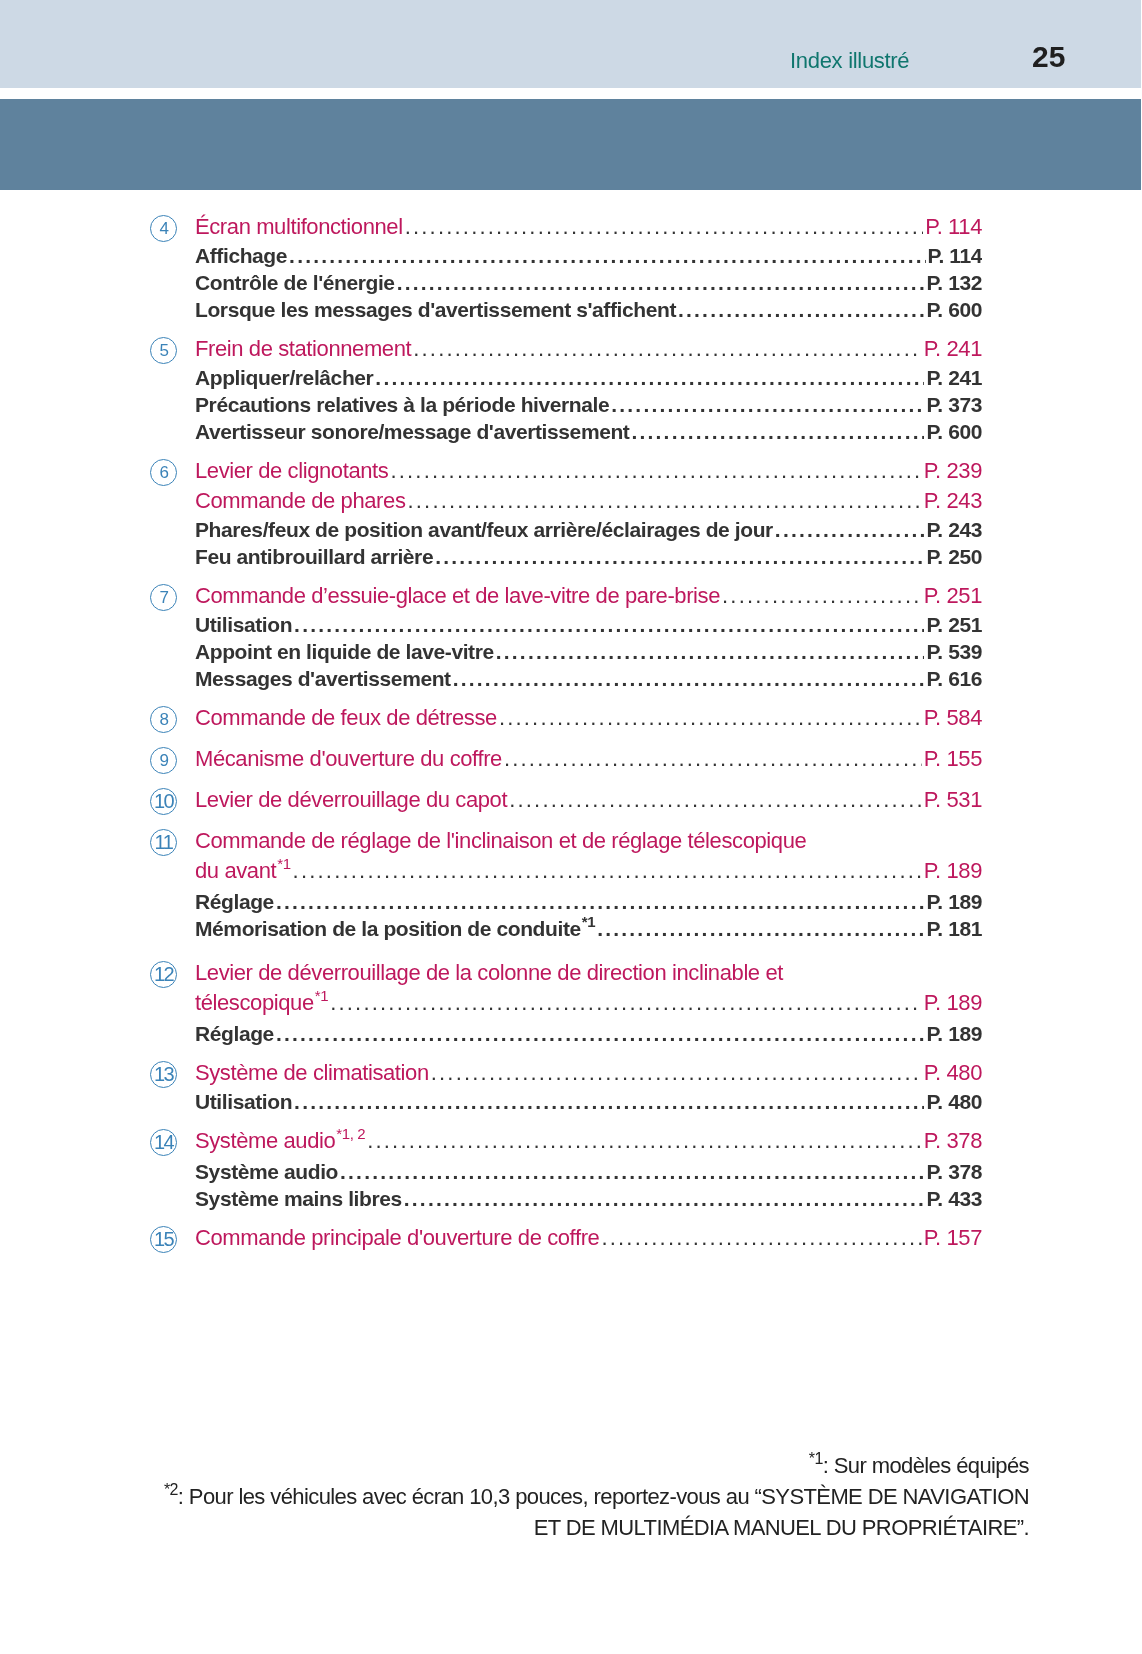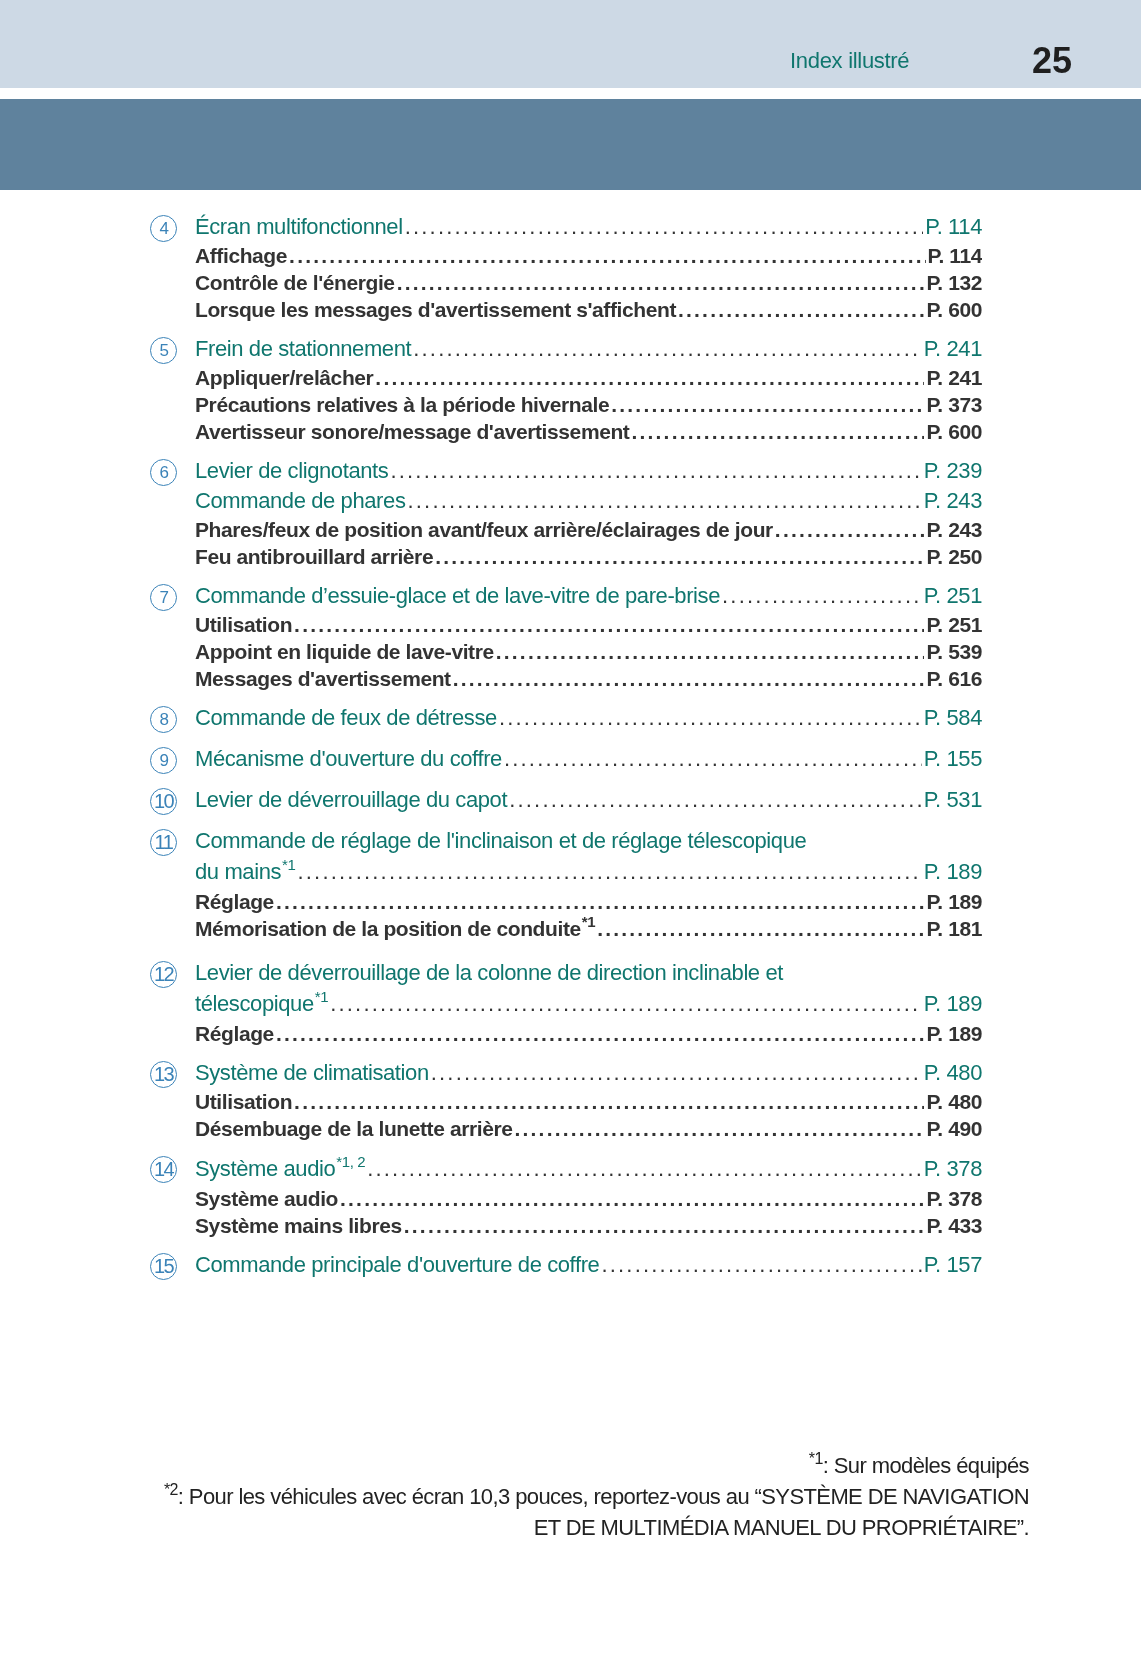--- a/index.html
+++ b/index.html
@@ -7,35 +7,35 @@
     width: 1142px; height: 1654px; background: #ffffff; position: relative; overflow: hidden;
     font-family: "Liberation Sans", sans-serif; color: #222;
   }
   .hdr-light {
     position: absolute; left: 0; top: 0; width: 1141px; height: 88px; background: #cdd9e5;
   }
   .hdr-title {
     position: absolute; left: 790px; top: 48px; font-size: 22px; color: #0f766e; letter-spacing: -0.3px;
   }
   .hdr-page {
-    position: absolute; left: 1032px; top: 40px; font-size: 36px; font-weight: bold; color: #1f1f1f;
+    position: absolute; left: 1032px; top: 40px; font-size: 30px; font-weight: bold; color: #1f1f1f;
   }
   .hdr-dark {
     position: absolute; left: 0; top: 99px; width: 1141px; height: 91px; background: #5f829d;
   }
   .list { position: absolute; left: 0; top: 212px; width: 1142px; }
   .item { position: relative; padding-left: 195px; width: 787px; margin-bottom: 11px; }
   .circle {
     position: absolute; left: 150px; top: 3px; width: 25px; height: 25px; border: 1.5px solid #3b83b8;
     border-radius: 50%; color: #3b83b8; font-size: 17px; line-height: 25px; text-align: center;
     box-sizing: content-box; letter-spacing: -1.5px;
   }
   .circle.two { font-size: 20px; }
   .row { display: flex; align-items: baseline; height: 28px; line-height: 28px; white-space: nowrap; overflow: hidden; }
-  .row.main { font-size: 22px; color: #0f766e; letter-spacing: -0.4px; height: 30px; line-height: 30px; align-items: center; }
+  .row.main { font-size: 22px; color: #be185d; letter-spacing: -0.4px; height: 30px; line-height: 30px; }
   .row.sub { font-size: 21px; color: #333; font-weight: 700; letter-spacing: -0.4px; height: 27px; line-height: 27px; }
   .row.wrap { height: 32px; }
   .label { flex: 0 0 auto; }
   .dots { flex: 1 1 auto; overflow: hidden; color: #333; margin: 0 2px; letter-spacing: 2.2px; }
   .dots::before {
     content: "....................................................................................................................................................................................";
   }
   .page { flex: 0 0 auto; text-align: right; }
   sup.fn { font-size: 15px; vertical-align: 9px; line-height: 0; margin-left: 1px; }
   .footnotes {
@@ -169,21 +169,21 @@
         <span class="dots"></span>
         <span class="page">P. 531</span>
       </div>
     </div>
     <div class="item">
       <span class="circle two">11</span>
       <div class="row main">
         <span class="label">Commande de réglage de l'inclinaison et de réglage télescopique</span>
       </div>
       <div class="row main wrap">
-        <span class="label"><span>du mains</span><sup class="fn">*1</sup></span>
+        <span class="label"><span>du avant</span><sup class="fn">*1</sup></span>
         <span class="dots"></span>
         <span class="page">P. 189</span>
       </div>
       <div class="row sub">
         <span class="label"><span>Réglage</span></span>
         <span class="dots"></span>
         <span class="page">P. 189</span>
       </div>
       <div class="row sub wrap">
         <span class="label"><span>Mémorisation de la position de conduite</span><sup class="fn">*1</sup></span>
@@ -211,25 +211,20 @@
       <span class="circle two">13</span>
       <div class="row main">
         <span class="label"><span>Système de climatisation</span></span>
         <span class="dots"></span>
         <span class="page">P. 480</span>
       </div>
       <div class="row sub">
         <span class="label"><span>Utilisation</span></span>
         <span class="dots"></span>
         <span class="page">P. 480</span>
-      </div>
-      <div class="row sub">
-        <span class="label"><span>Désembuage de la lunette arrière</span></span>
-        <span class="dots"></span>
-        <span class="page">P. 490</span>
       </div>
     </div>
     <div class="item">
       <span class="circle two">14</span>
       <div class="row main wrap">
         <span class="label"><span>Système audio</span><sup class="fn">*1, 2</sup></span>
         <span class="dots"></span>
         <span class="page">P. 378</span>
       </div>
       <div class="row sub">

